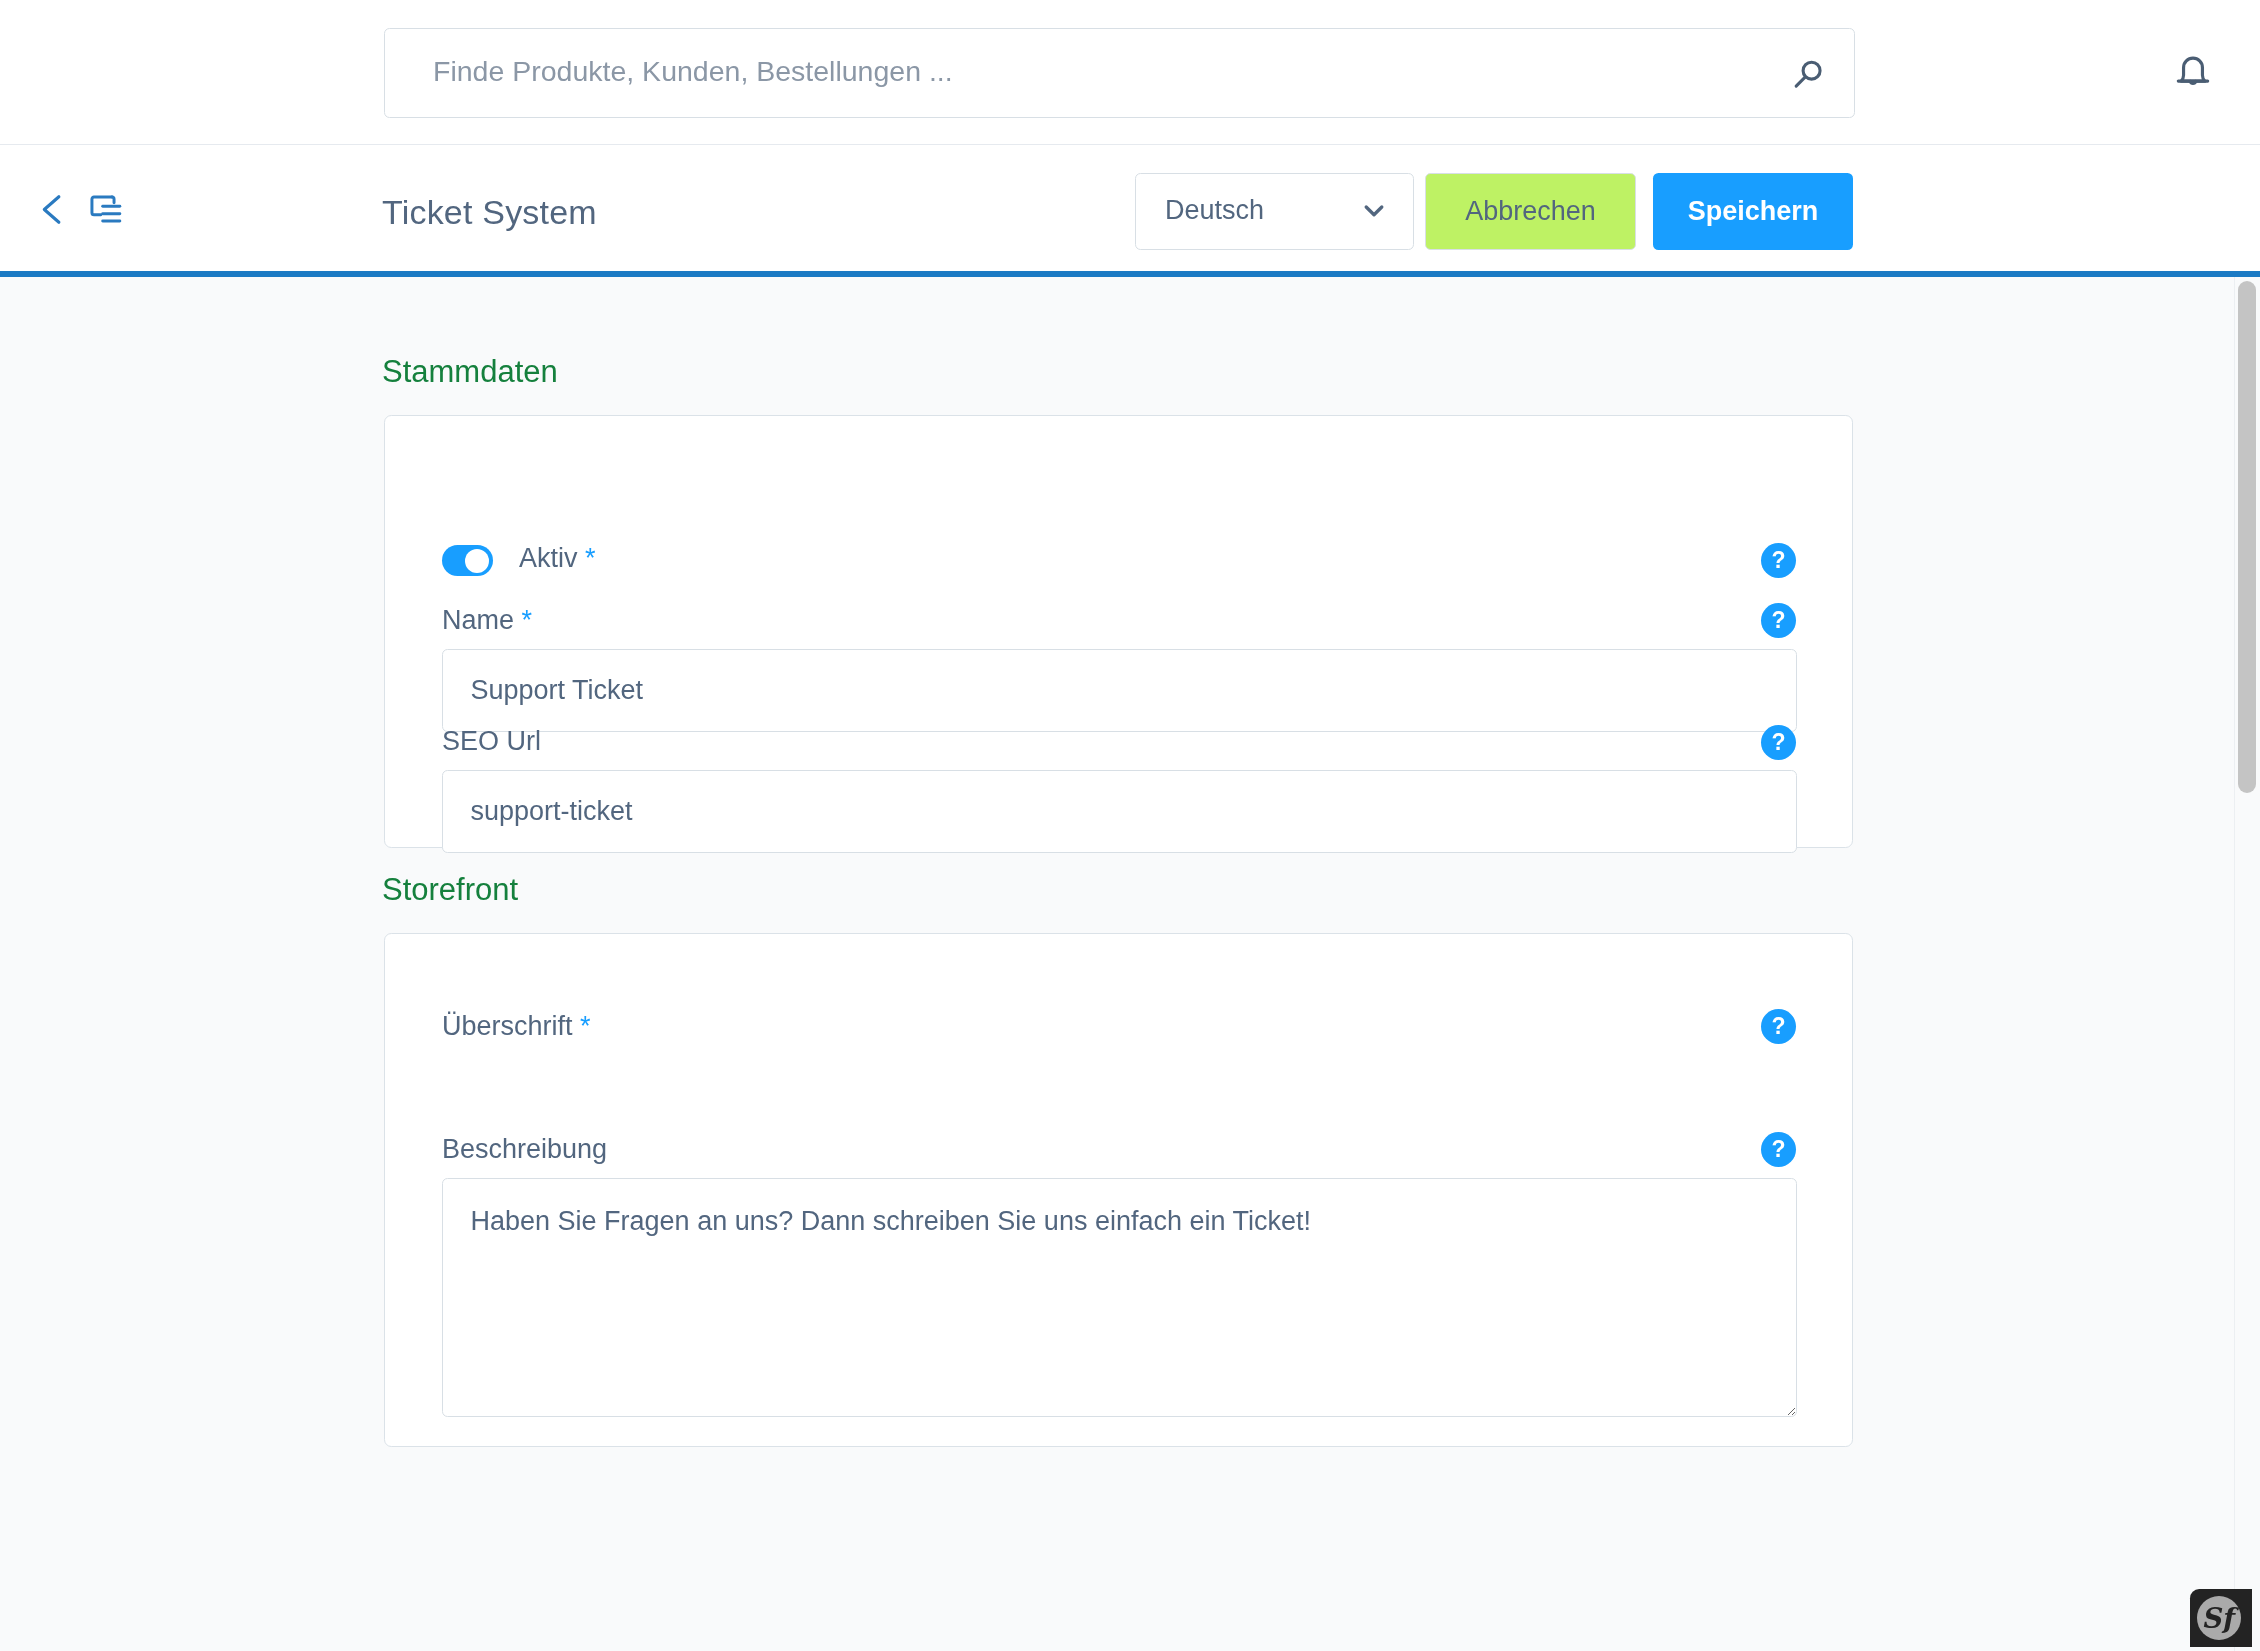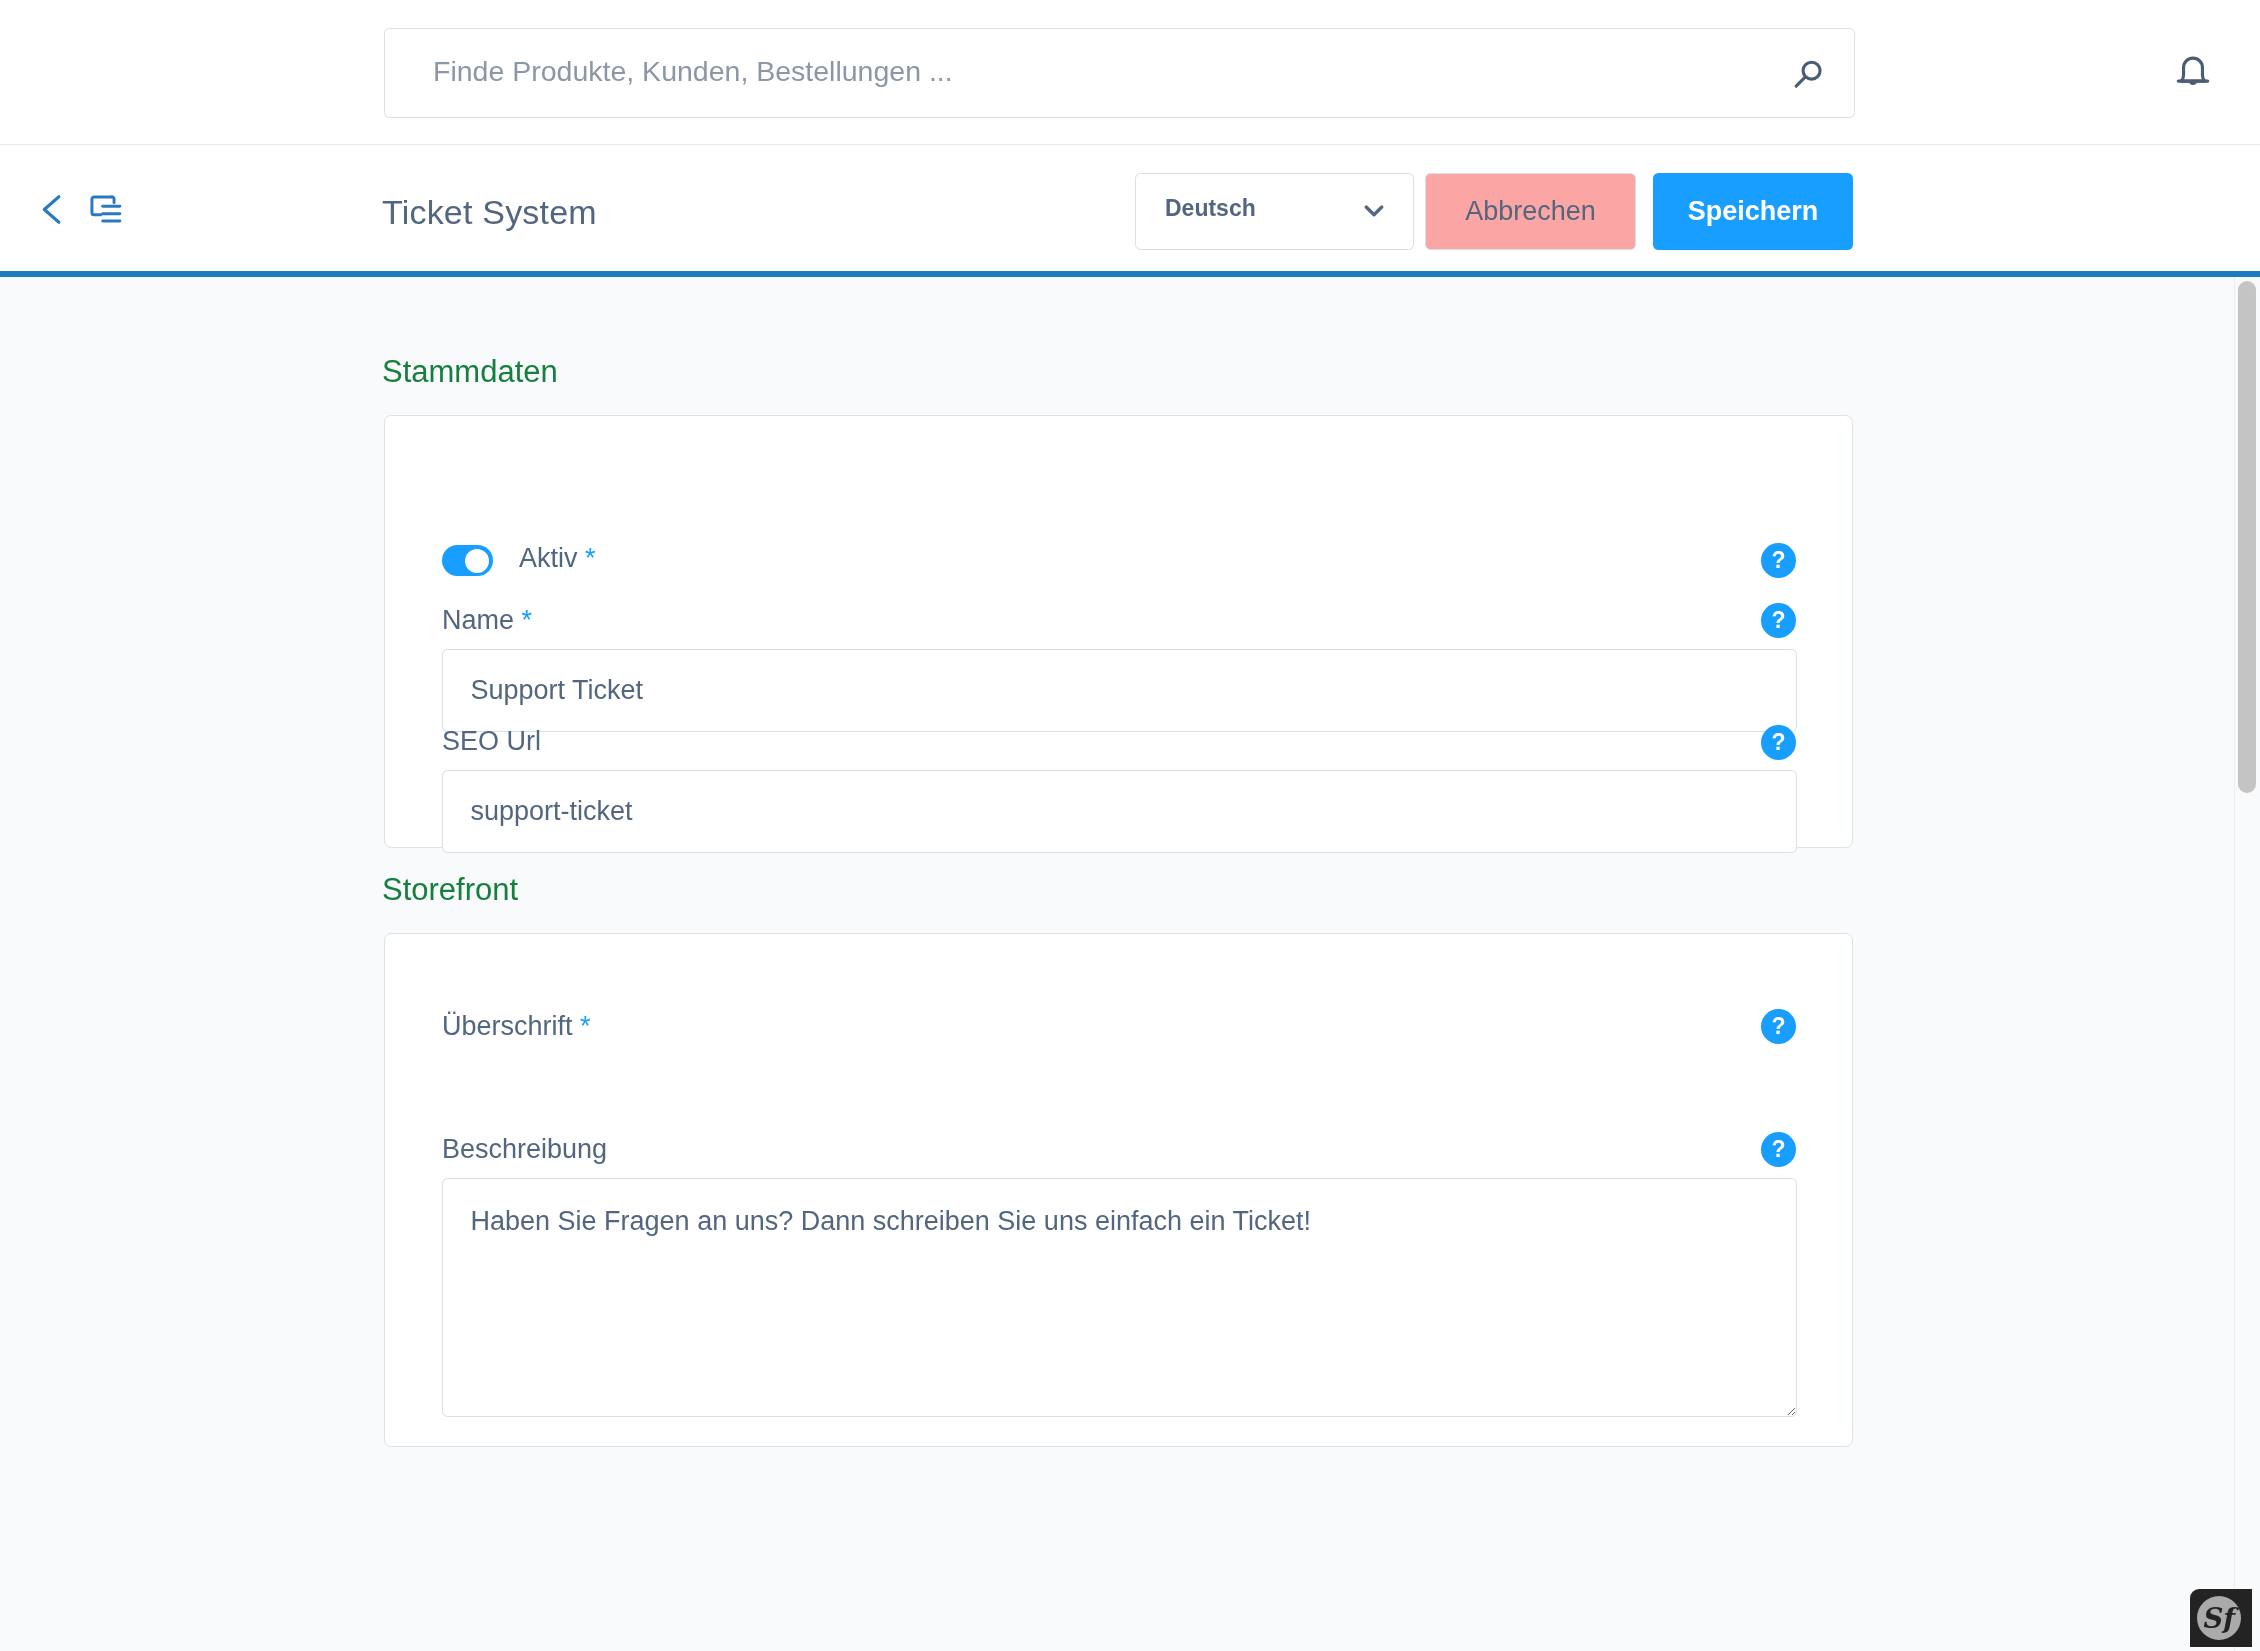--- a/index.html
+++ b/index.html
@@ -91,36 +91,35 @@
     left: 1135px; top: 173px;
     width: 279px; height: 77px;
     border: 1.8px solid #d8dfe5;
     border-radius: 5.5px;
     background: #ffffff;
     cursor: pointer;
   }
   .lang-label {
     position: absolute;
     left: 29px; top: 21px;
-    font-size: 23px;
-    color: #52667f;
-    font-weight: bold;
+    font-size: 27px;
+    color: #52667f;
   }
   .chevron-down {
     position: absolute;
     right: 27.5px; top: 29px;
     width: 24px; height: 15.6px;
   }
   .btn-cancel {
     position: absolute;
     left: 1425px; top: 173px;
     width: 211px; height: 77px;
     border: 1.8px solid #d8dfe5;
     border-radius: 5.5px;
-    background: #fca5a5;
+    background: #bef264;
     color: #52667f;
     font-size: 27px;
     font-family: "Liberation Sans", sans-serif;
     cursor: pointer;
   }
   .btn-save {
     position: absolute;
     left: 1653px; top: 173px;
     width: 200px; height: 77px;
     border: none;

